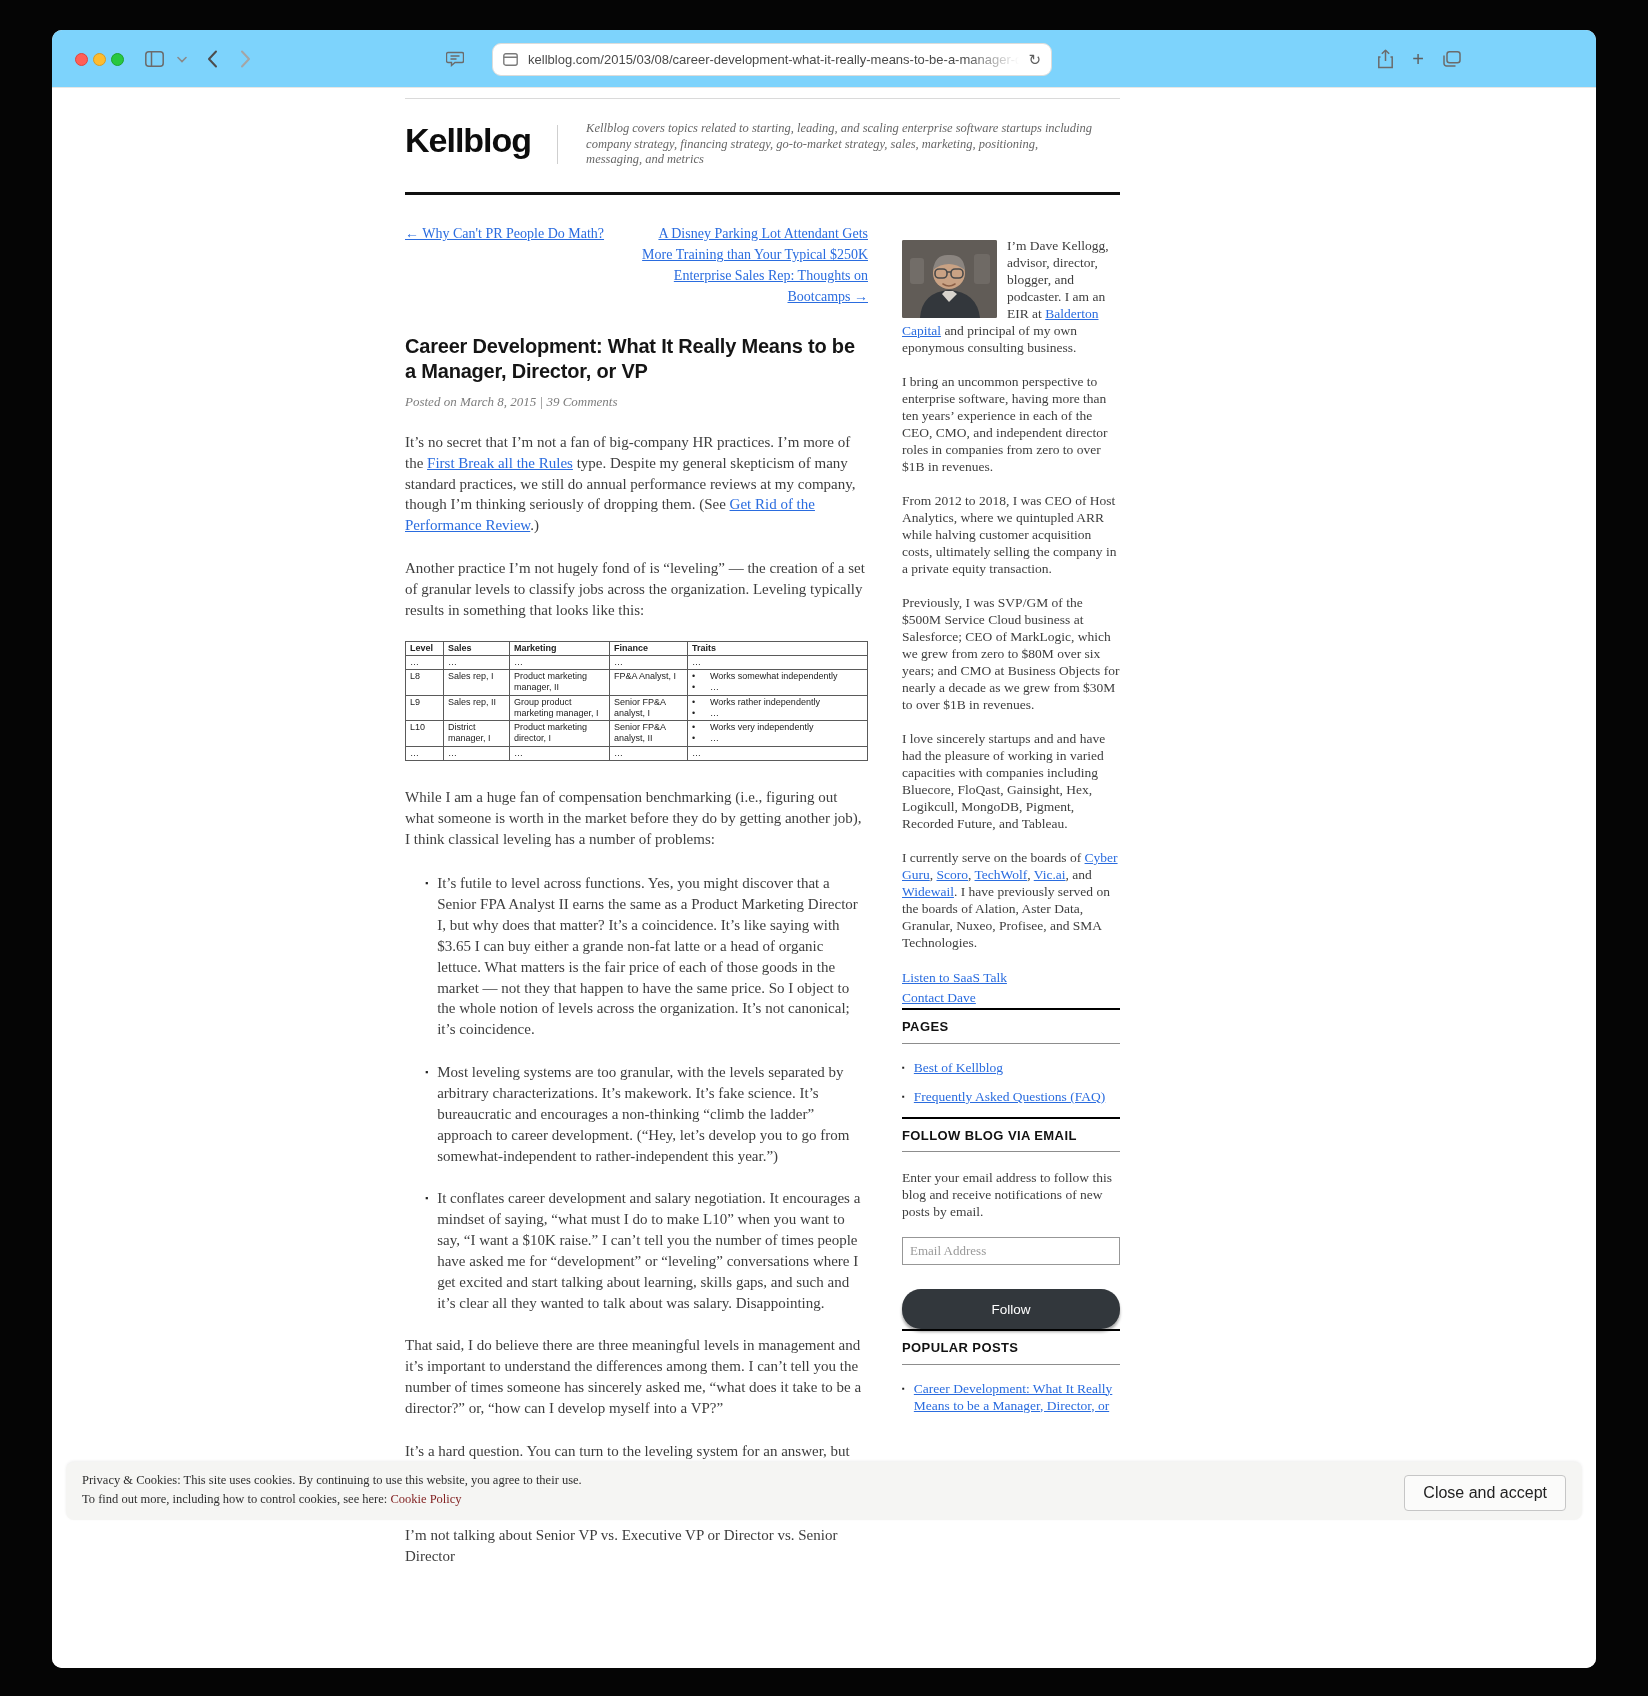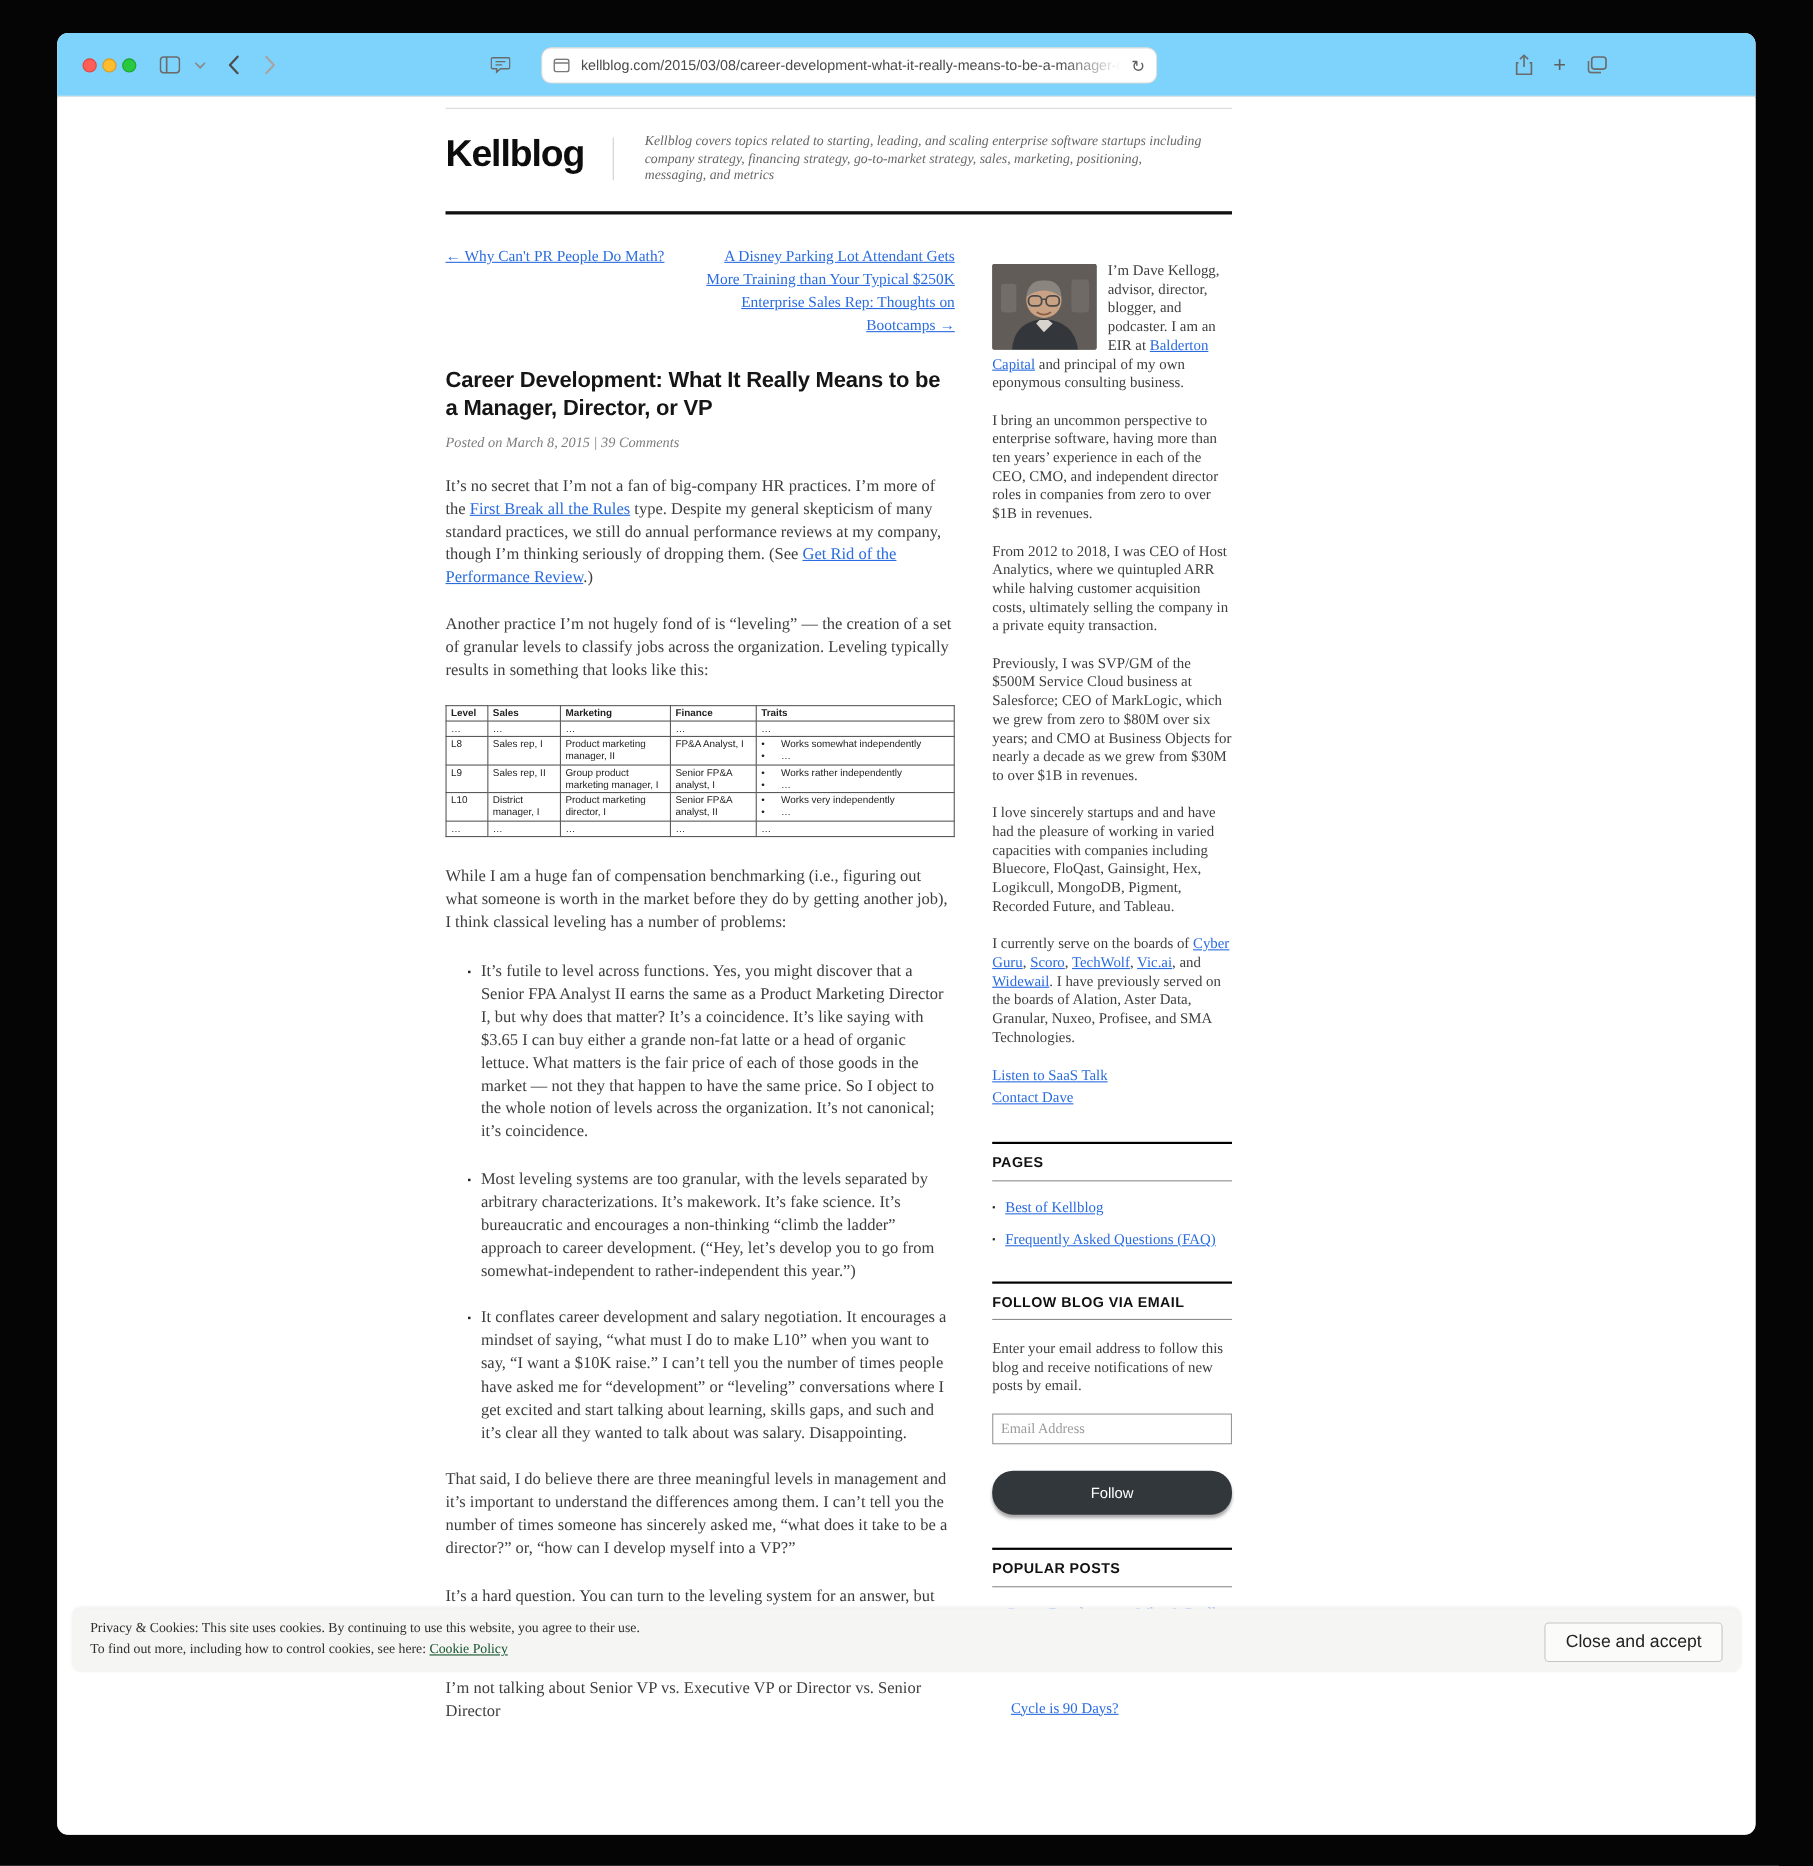--- a/index.html
+++ b/index.html
@@ -67,33 +67,33 @@
   ul.blist{margin-top:24px;list-style:none;}
   ul.blist li{display:flex;margin:0 0 22px 20px;font-family:"Liberation Serif",serif;font-size:15px;line-height:1.39;color:var(--text-main);}
   ul.blist .sq{font-size:9px;line-height:21px;margin-right:9px;color:#222;}
 
   
   .sidecol{font-family:"Liberation Serif",serif;font-size:13.5px;line-height:1.26;color:var(--text-main);}
   .author{margin-top:14px;}
   .avatar{float:left;width:95px;height:78px;margin:3px 10px 4px 0;border-radius:2px;overflow:hidden;background:#6a655f;}
   .sb-p{margin-top:17px;}
   .sb-links{margin-top:17px;line-height:1.5;}
-  .sb-section{margin-top:30px;}
+  .sb-section{}
   .sb-head{border-top:2px solid #000;border-bottom:1px solid #8d8d8d;padding:9px 0 7px;font-family:"Liberation Sans",sans-serif;font-size:13px;font-weight:bold;letter-spacing:0.4px;color:#111;}
   ul.sb-list{margin-top:15px;list-style:none;}
   ul.sb-list li{display:flex;margin-bottom:12px;}
   ul.sb-list .sq{font-size:8px;line-height:17px;margin-right:9px;color:#222;}
   .email-input{margin-top:17px;width:100%;border:1px solid #979797;padding:5px 7px;font-family:"Liberation Serif",serif;font-size:13px;color:#333;background:#fff;}
   .email-input::placeholder{color:#9a9a9a;}
   .follow-btn{margin-top:24px;width:100%;height:40px;border:none;border-radius:19px;background:var(--btn-dark);color:#fff;font-family:"Liberation Sans",sans-serif;font-size:13.5px;cursor:pointer;box-shadow:0 3px 3px rgba(0,0,0,0.35);}
   .partial-item{margin-top:52px;padding-left:17px;}
 
   
   .cookie{position:absolute;left:14px;right:14px;top:1373px;height:58px;background:var(--banner-bg);border-radius:8px;z-index:50;padding:9px 16px;font-family:"Liberation Serif",serif;font-size:12.5px;line-height:1.55;color:#2f2f2f;box-shadow:0 -1px 3px rgba(0,0,0,0.07);}
-  .cookie .clink{color:#14532d;text-decoration:underline;}
+  .cookie .clink{color:#7f1d1d;}
   .cookie-btn{position:absolute;right:16px;top:13px;padding:8px 18px;background:#fbfbfa;border:1px solid #c6c6c6;border-radius:4px;font-family:"Liberation Sans",sans-serif;font-size:16px;color:#222;cursor:pointer;}
 </style>
 </head>
 <body>
 
 <div class="window">
 
   <div class="toolbar">
     <span class="tl r"></span>
     <span class="tl y"></span>

